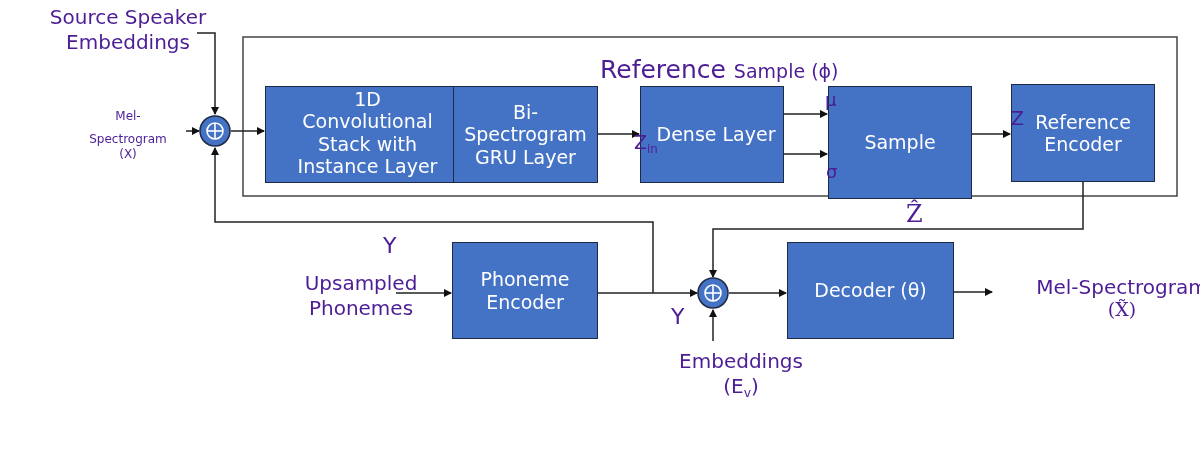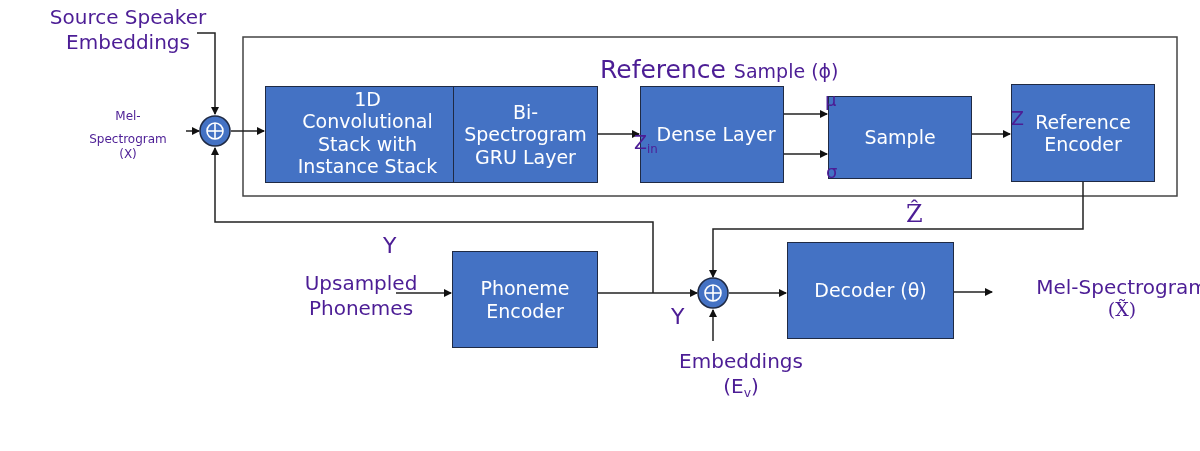--- a/index.html
+++ b/index.html
@@ -81,48 +81,48 @@
 <div class="lbl" style="left:572px; top:56px; font-size:25px;">
   <span>Reference</span>
   <span style="font-size:19px;">Sample (ϕ)</span>
 </div>
 
 <div class="box" style="left:265px; top:86px; width:205px; height:97px; overflow:hidden;">
   <div style="margin-top:-4px;">
     <span>1D</span>
     <span>Convolutional</span>
     <span>Stack with</span>
-    <span>Instance Stack</span>
+    <span>Instance Layer</span>
   </div>
 </div>
 
 <div class="box" style="left:453px; top:86px; width:145px; height:97px;">
   <div>
     <span>Bi-</span>
     <span>Spectrogram</span>
     <span>GRU Layer</span>
   </div>
 </div>
 
 <div class="box" style="left:640px; top:86px; width:144px; height:97px;padding-left:8px;">
   <span>Dense Layer</span>
 </div>
 
-<div class="box" style="left:828px; top:96px; width:144px; height:83px;text-align:center;">
+<div class="box" style="left:828px; top:86px; width:144px; height:113px;text-align:center;">
   <span>Sample</span>
 </div>
 
 <div class="box" style="left:1011px; top:84px; width:144px; height:98px;">
   <div>
     <span>Reference</span>
     <span>Encoder</span>
   </div>
 </div>
 
-<div class="box" style="left:452px; top:242px; width:146px; height:97px;margin-top:9px;">
+<div class="box" style="left:452px; top:242px; width:146px; height:97px;">
   <div>
     <span>Phoneme</span>
     <span>Encoder</span>
   </div>
 </div>
 
 <div class="box" style="left:787px; top:242px; width:167px; height:97px;">
   <span>Decoder (θ)</span>
 </div>
 

